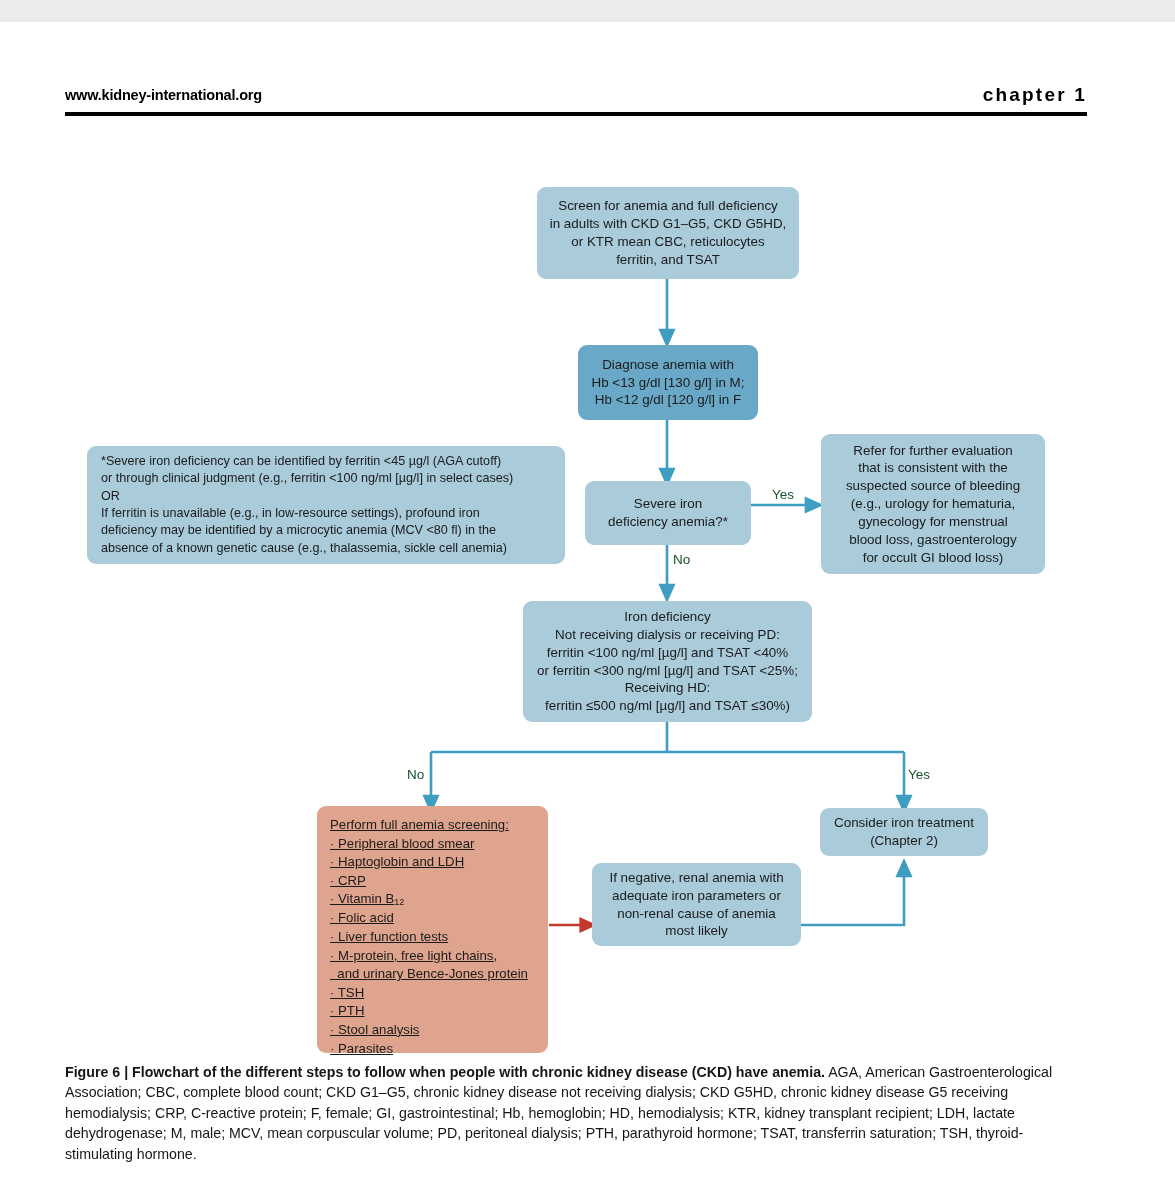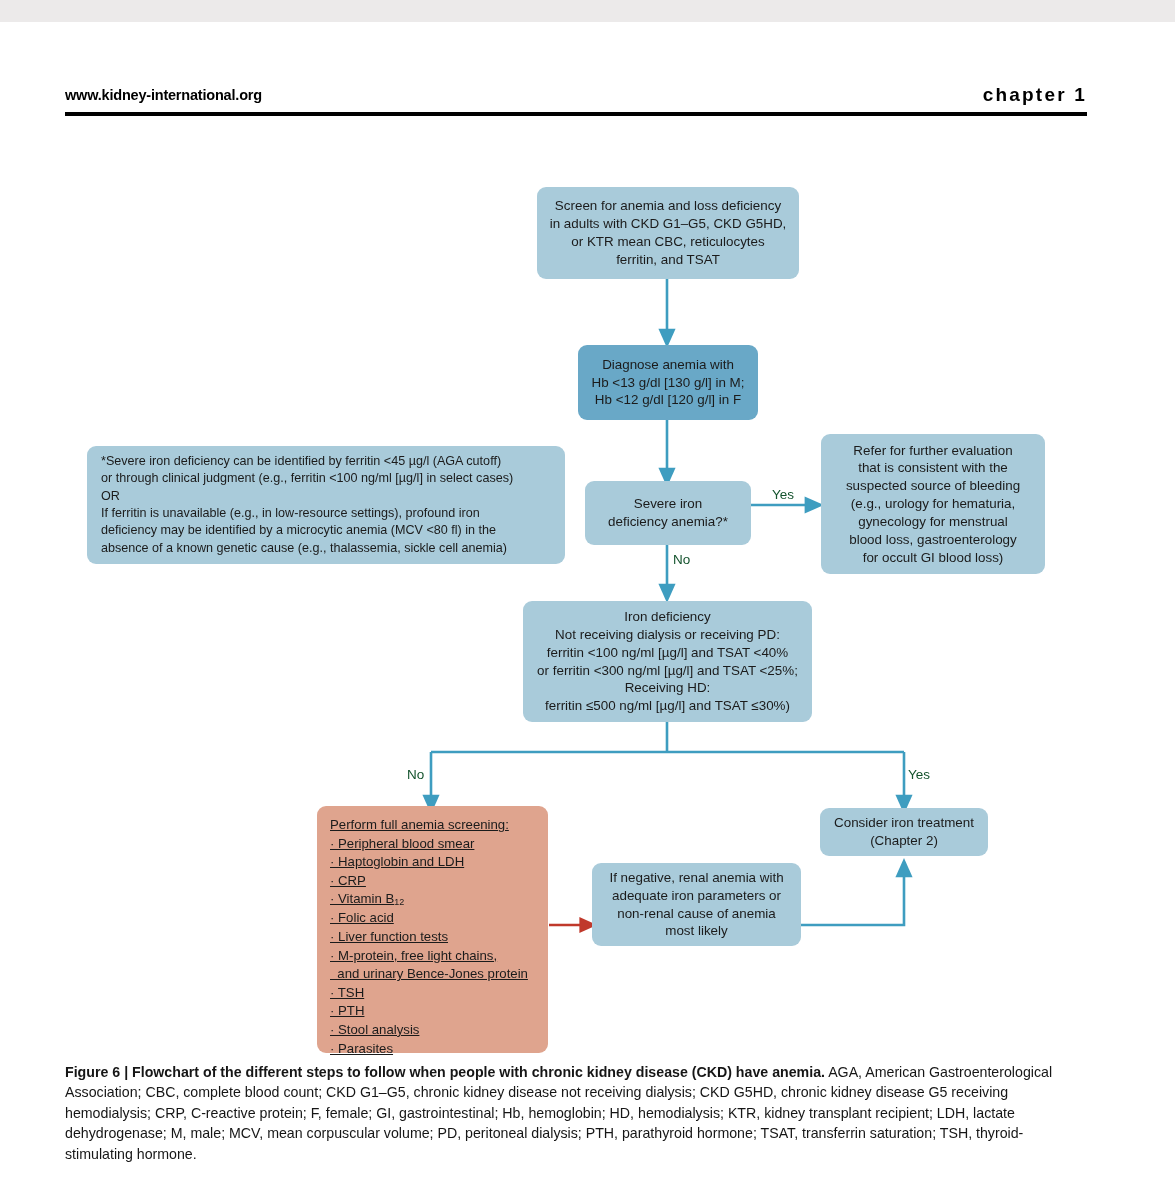--- a/index.html
+++ b/index.html
@@ -134,21 +134,21 @@
         <path d="M801,903 L904,903 L904,846" marker-end="url(#ahBlue)"></path>
       </g>
 
       <g stroke="#c0392b" stroke-width="2.4" fill="none">
 
         <path d="M549,903 L588,903" marker-end="url(#ahRed)"></path>
       </g>
     </svg>
 
     <div class="node blue-light" style="left:537px; top:165px; width:262px; height:92px;">
-      <div class="line">Screen for anemia and loss deficiency</div>
+      <div class="line">Screen for anemia and full deficiency</div>
       <div class="line">in adults with CKD G1–G5,  CKD G5HD,</div>
       <div class="line">or KTR mean CBC, reticulocytes</div>
       <div class="line">ferritin, and TSAT</div>
     </div>
 
     <div class="node blue-dark" style="left:578px; top:323px; width:180px; height:75px;">
       <div class="line">Diagnose anemia with</div>
       <div class="line">Hb &lt;13 g/dl [130 g/l] in M;</div>
       <div class="line">Hb &lt;12 g/dl [120 g/l] in F</div>
     </div>

